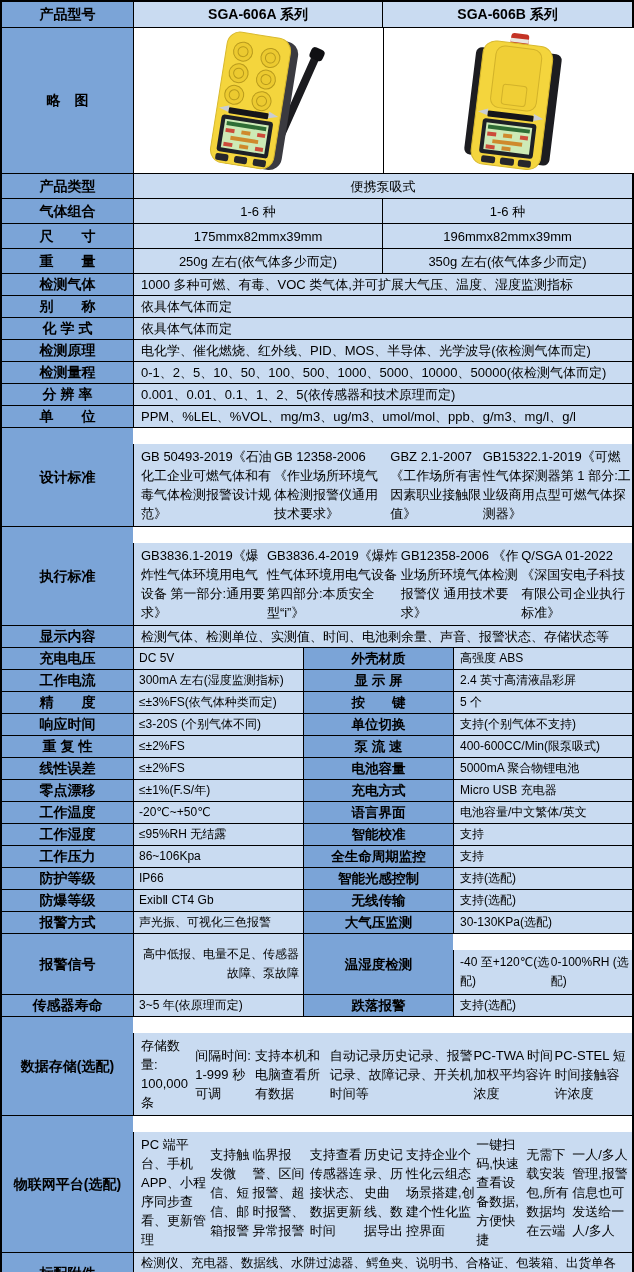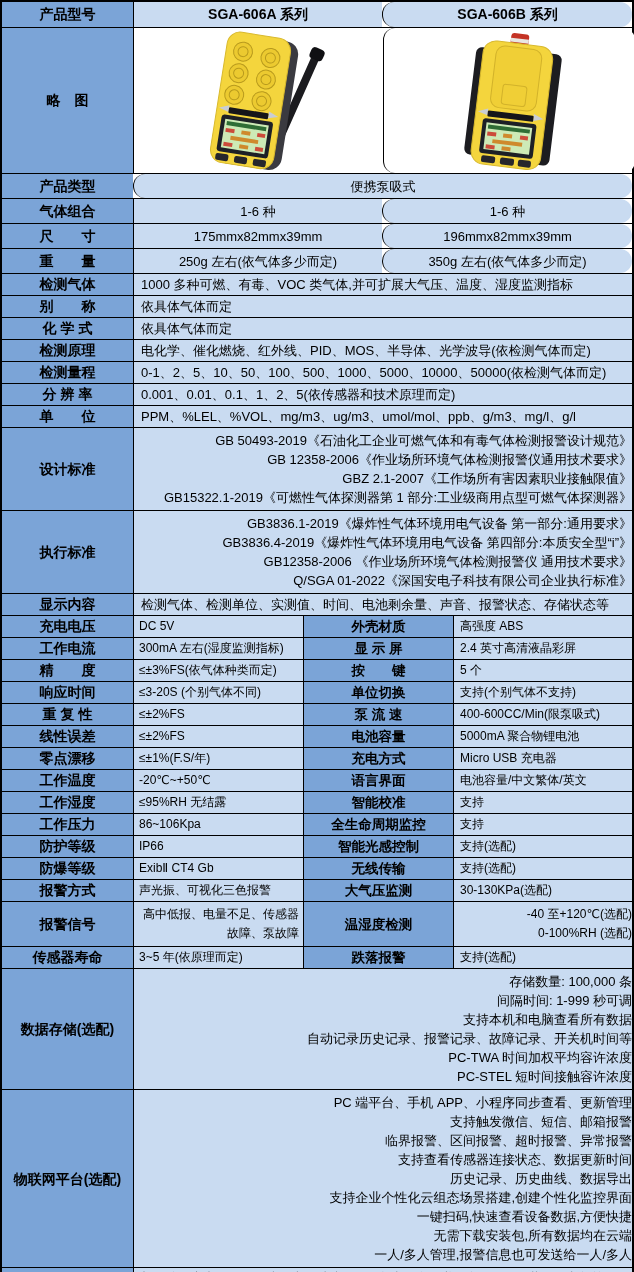--- a/index.html
+++ b/index.html
@@ -11,25 +11,25 @@
   body{width:634px;font-family:"Liberation Sans","DejaVu Sans",sans-serif;color:#000;}
   .tbl{width:634px;border:2px solid var(--border-color);}
   .r{display:flex;border-top:1px solid var(--border-color);}
   .r:first-child{border-top:none;}
   .c{border-left:1px solid var(--border-color);display:flex;align-items:center;justify-content:center;
      padding:1px 4px;background:var(--value-bg);font-size:13px;line-height:19px;}
   .c:first-child{border-left:none;}
   .lab{flex:0 0 131px;width:131px;background:var(--label-bg);font-weight:bold;font-size:14px;text-align:center;}
   .labcol{flex-direction:row;line-height:18px;}
   .va{flex:0 0 249px;}
-  .vb{flex:1 1 auto;border-radius:12px;}
+  .vb{flex:1 1 auto;}
   .hb{font-weight:bold;font-size:14px;}
   .imgc{background:var(--image-bg);padding:0;}
   .full{flex:1 1 auto;justify-content:flex-start;text-align:left;padding-left:7px;}
-  .ml{flex-direction:column;align-items:flex-end;justify-content:center;padding:3px 0 3px 7px;}
+  .ml{flex-direction:row;align-items:center;justify-content:center;padding:3px 0 3px 7px;margin-top:16px;}
   .ml div{line-height:19px;}
   .q1{flex:0 0 170px;justify-content:flex-start;text-align:right;padding-left:5px;font-size:12px;}
   .ql{flex:0 0 150px;background:var(--label-bg);font-weight:bold;font-size:13.5px;text-align:center;}
   .q2{flex:1 1 auto;justify-content:flex-start;text-align:left;padding-left:6px;font-size:12px;}
   .h25{min-height:25px;} .h23{min-height:22px;justify-content:flex-end;} .h21{min-height:21px;}
   .imgrow{height:146px;}
   .wrap2{flex-wrap:wrap;}
 </style>
 </head>
 <body>

